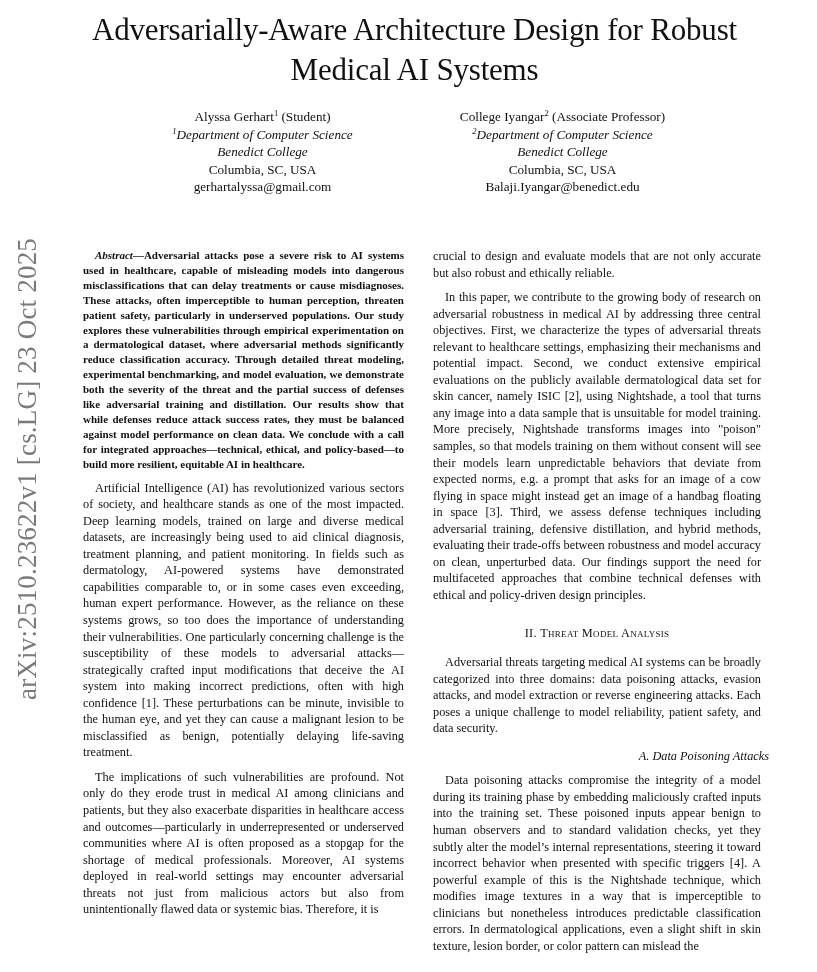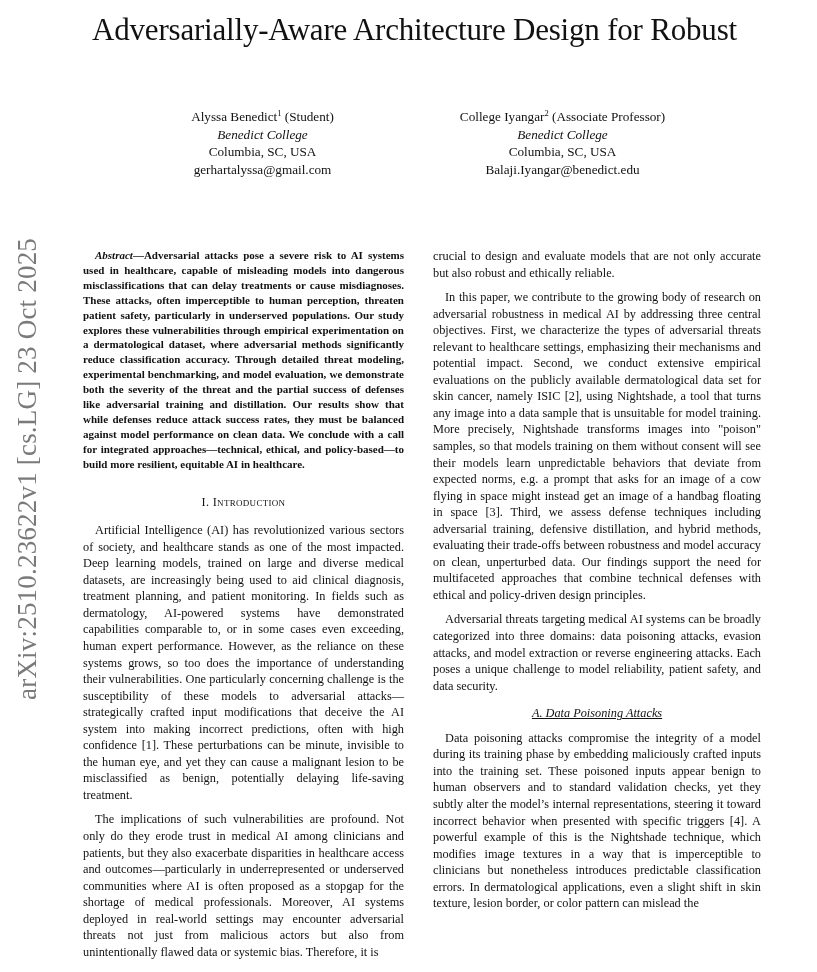--- a/index.html
+++ b/index.html
@@ -14,65 +14,68 @@
   .author sup { font-size:8.5px; vertical-align:5px; line-height:0; }
   .sidebar { position:absolute; left:12px; top:700px; transform-origin:0 0; transform:rotate(-90deg);
              font-size:27px; color:#7a7a7a; white-space:nowrap; letter-spacing:0.2px; width:460px; }
   .col { position:absolute; width:337px; font-size:12.3px; line-height:16.55px; text-align:justify; }
   .col.left { left:75px; top:240px; }
   .col.right { left:425px; top:240px; width:344px; }
   .abstract { font-weight:bold; font-size:11px; line-height:14.9px; margin:8px; text-indent:12px; }
   .abstract .lbl { font-style:italic; }
   .sec { text-align:center; font-size:12.3px; margin:22px 0 12px 0; letter-spacing:0.3px; }
   .sec .sc { font-variant:small-caps; }
-  .subsec { font-style:italic; margin:11px 0 5px 0; text-align:center;text-decoration:underline; }
+  .subsec { font-style:italic; margin:11px 0 5px 0; text-align:right; }
   p.body { margin:8px; text-indent:12px; }
   p.body.noindent { text-indent:0; }
 </style>
 </head>
 <body>
 
 <h1 class="title">
   <span>Adversarially-Aware Architecture Design for Robust</span><br>
+  <span>Medical AI Systems</span>
 </h1>
 
 <div class="author a1">
   <div>
-    <span>Alyssa Benedict</span><sup>1</sup>
+    <span>Alyssa Gerhart</span><sup>1</sup>
     <span>(Student)</span>
   </div>
+  <div class="it"><sup>1</sup><span>Department of Computer Science</span></div>
   <div class="it">Benedict College</div>
   <div>Columbia, SC, USA</div>
   <div>gerhartalyssa@gmail.com</div>
 </div>
 
 <div class="author a2">
   <div>
     <span>College Iyangar</span><sup>2</sup>
     <span>(Associate Professor)</span>
   </div>
+  <div class="it"><sup>2</sup><span>Department of Computer Science</span></div>
   <div class="it">Benedict College</div>
   <div>Columbia, SC, USA</div>
   <div>Balaji.Iyangar@benedict.edu</div>
 </div>
 
 <div class="sidebar">arXiv:2510.23622v1  [cs.LG]  23 Oct 2025</div>
 
 <div class="col left">
   <p class="abstract"><span class="lbl">Abstract</span><span>—Adversarial attacks pose a severe risk to AI systems used in healthcare, capable of misleading models into dangerous misclassifications that can delay treatments or cause misdiagnoses. These attacks, often imperceptible to human perception, threaten patient safety, particularly in underserved populations. Our study explores these vulnerabilities through empirical experimentation on a dermatological dataset, where adversarial methods significantly reduce classification accuracy. Through detailed threat modeling, experimental benchmarking, and model evaluation, we demonstrate both the severity of the threat and the partial success of defenses like adversarial training and distillation. Our results show that while defenses reduce attack success rates, they must be balanced against model performance on clean data. We conclude with a call for integrated approaches—technical, ethical, and policy-based—to build more resilient, equitable AI in healthcare.</span></p>
 
-  <div class="sec">
-    <span>I.</span>
-    <span class="sc">Introduction</span>
-  </div>
   <p class="body">Artificial Intelligence (AI) has revolutionized various sectors of society, and healthcare stands as one of the most impacted. Deep learning models, trained on large and diverse medical datasets, are increasingly being used to aid clinical diagnosis, treatment planning, and patient monitoring. In fields such as dermatology, AI-powered systems have demonstrated capabilities comparable to, or in some cases even exceeding, human expert performance. However, as the reliance on these systems grows, so too does the importance of understanding their vulnerabilities. One particularly concerning challenge is the susceptibility of these models to adversarial attacks—strategically crafted input modifications that deceive the AI system into making incorrect predictions, often with high confidence [1]. These perturbations can be minute, invisible to the human eye, and yet they can cause a malignant lesion to be misclassified as benign, potentially delaying life-saving treatment.</p>
   <p class="body">The implications of such vulnerabilities are profound. Not only do they erode trust in medical AI among clinicians and patients, but they also exacerbate disparities in healthcare access and outcomes—particularly in underrepresented or underserved communities where AI is often proposed as a stopgap for the shortage of medical professionals. Moreover, AI systems deployed in real-world settings may encounter adversarial threats not just from malicious actors but also from unintentionally flawed data or systemic bias. Therefore, it is</p>
 </div>
 
 <div class="col right">
   <p class="body noindent">crucial to design and evaluate models that are not only accurate but also robust and ethically reliable.</p>
   <p class="body">In this paper, we contribute to the growing body of research on adversarial robustness in medical AI by addressing three central objectives. First, we characterize the types of adversarial threats relevant to healthcare settings, emphasizing their mechanisms and potential impact. Second, we conduct extensive empirical evaluations on the publicly available dermatological data set for skin cancer, namely ISIC [2], using Nightshade, a tool that turns any image into a data sample that is unsuitable for model training. More precisely, Nightshade transforms images into "poison" samples, so that models training on them without consent will see their models learn unpredictable behaviors that deviate from expected norms, e.g. a prompt that asks for an image of a cow flying in space might instead get an image of a handbag floating in space [3]. Third, we assess defense techniques including adversarial training, defensive distillation, and hybrid methods, evaluating their trade-offs between robustness and model accuracy on clean, unperturbed data. Our findings support the need for multifaceted approaches that combine technical defenses with ethical and policy-driven design principles.</p>
 
+  <div class="sec">
+    <span>II.</span>
+    <span class="sc">Threat Model Analysis</span>
+  </div>
   <p class="body">Adversarial threats targeting medical AI systems can be broadly categorized into three domains: data poisoning attacks, evasion attacks, and model extraction or reverse engineering attacks. Each poses a unique challenge to model reliability, patient safety, and data security.</p>
 
   <div class="subsec">A. Data Poisoning Attacks</div>
   <p class="body">Data poisoning attacks compromise the integrity of a model during its training phase by embedding maliciously crafted inputs into the training set. These poisoned inputs appear benign to human observers and to standard validation checks, yet they subtly alter the model’s internal representations, steering it toward incorrect behavior when presented with specific triggers [4]. A powerful example of this is the Nightshade technique, which modifies image textures in a way that is imperceptible to clinicians but nonetheless introduces predictable classification errors. In dermatological applications, even a slight shift in skin texture, lesion border, or color pattern can mislead the</p>
 </div>
 
 </body></html>

